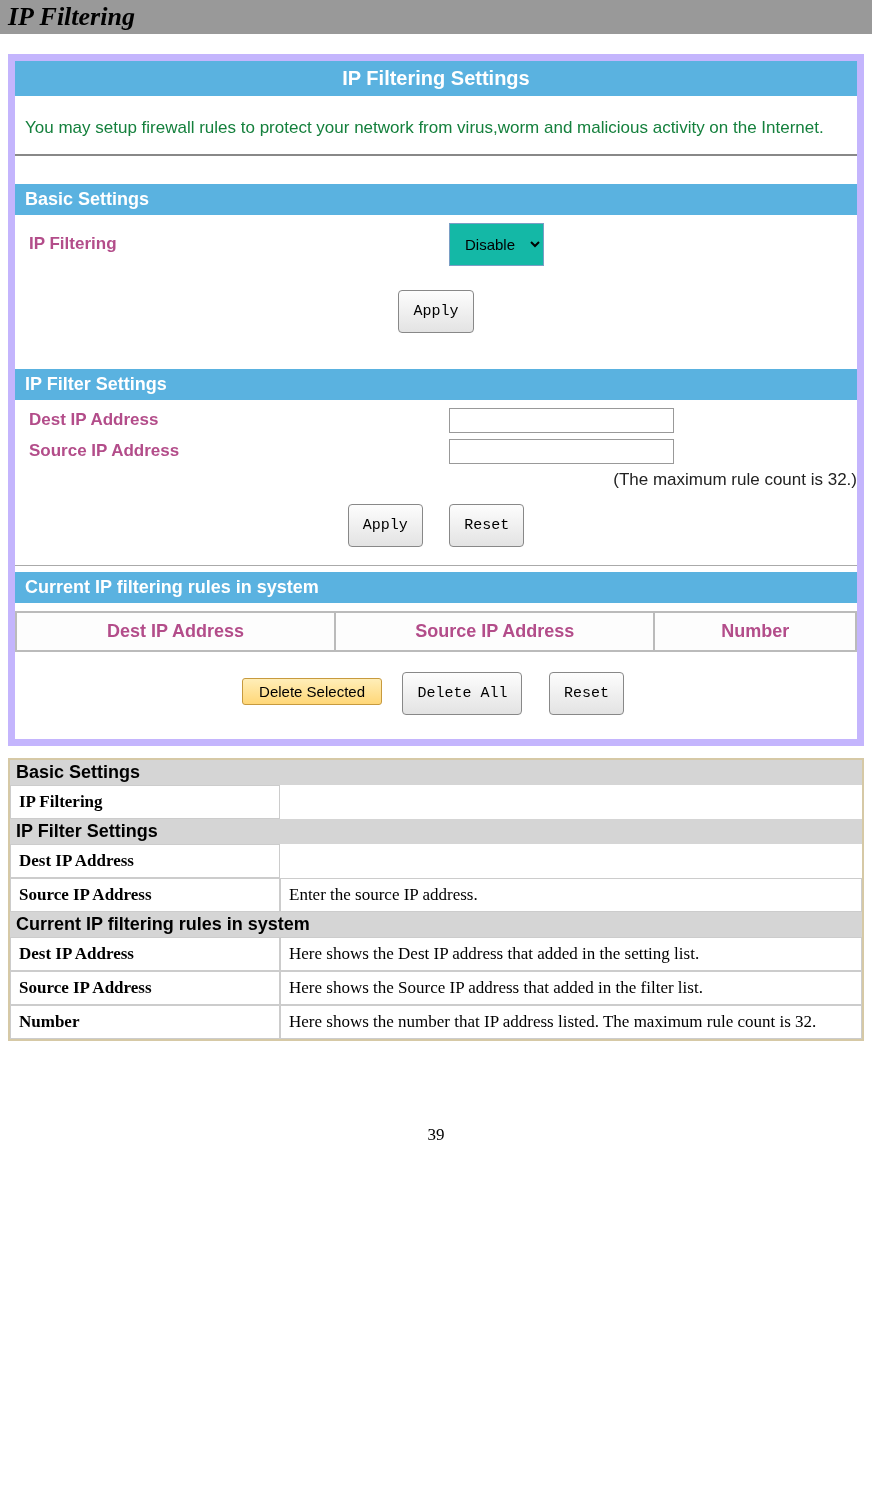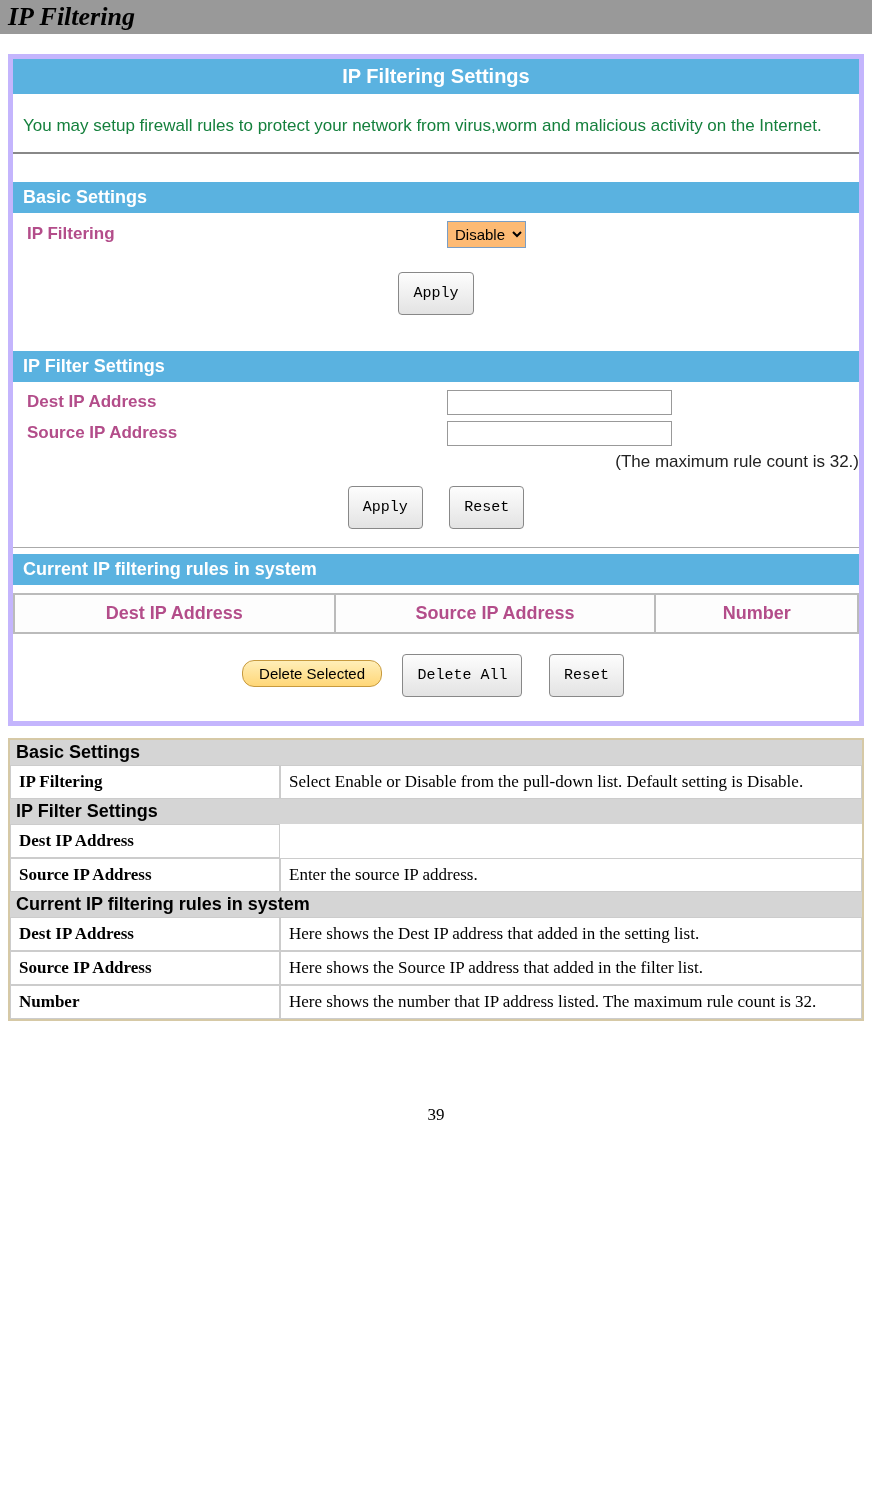--- a/index.html
+++ b/index.html
@@ -1,29 +1,29 @@
 <!DOCTYPE html>
 <html><head>
 <meta charset="utf-8">
 <style>
 * { box-sizing: border-box; margin: 0; padding: 0; }
 body { font-family: Arial, sans-serif; background: #fff; width: 872px; }
 .gray-header { background: #999; padding: 2px 8px; }
 .gray-header h1 { font-family: Georgia, serif; font-size: 26px; font-weight: bold; font-style: italic; color: #000; }
-.router-panel { margin: 20px 8px 0; border: 5px solid #c4b5fd; }
+.router-panel { margin: 20px 8px 0; border: 7px solid #c4b5fd; }
 .title-bar { background: #5ab2e0; color: #fff; font-family: Arial; font-size: 20px; font-weight: bold; text-align: center; padding: 6px 0; }
 .intro { font-family: Arial; font-size: 17px; color: #15803d; padding: 20px 10px 14px; line-height: 1.4; }
 .hr-divider { border-top: 2px solid #888; margin: 0 0 28px; }
 .section-bar { background: #5ab2e0; color: #fff; font-family: Arial; font-size: 18px; font-weight: bold; padding: 5px 10px; margin: 0 0 8px; }
 .form-row { display: flex; align-items: center; margin: 6px 0; padding-left: 14px; }
 .form-label { width: 420px; font-family: Arial; font-size: 17px; font-weight: bold; color: #b34d8a; }
-select.router-select { font-family: Arial; font-size: 15px; padding: 3px; border: 1px solid #7a9ec5; background: #fdba74; }
+select.router-select { font-family: Arial; font-size: 15px; padding: 11px; border: 1px solid #7a9ec5; background: #14b8a6; }
 .btn-row { text-align: center; margin: 24px 0 36px; }
 .router-btn { font-family: Liberation Mono, monospace; font-size: 15px; padding: 12px 14px; border: 1px solid #888; border-radius: 4px; background: linear-gradient(#fdfdfd,#e3e3e3); cursor: pointer; margin: 0 11px; }
-.orange-btn { font-family: Arial; font-size: 15px; padding: 4px 16px; border: 1px solid #c79a3e; border-radius: 12px; background: linear-gradient(#ffeeb8,#ffd778); cursor: pointer; margin: 0 5px; }
+.orange-btn { font-family: Arial; font-size: 15px; padding: 4px 16px; border: 1px solid #c79a3e; border-radius: 3px; background: linear-gradient(#ffeeb8,#ffd778); cursor: pointer; margin: 0 5px; }
 input.router-input { width: 225px; font-family: Arial; font-size: 15px; padding: 3px; border: 1px solid #999; }
 .hint-row { text-align: right; font-family: Arial; font-size: 17px; color: #222; margin: 4px 0 6px; }
 .table-panel { margin: 0 0 0; }
 .rules-table { width: 100%; border-collapse: collapse; border: 2px solid #bbb; }
 .rules-table th { font-family: Arial; font-size: 18px; font-weight: bold; color: #b34d8a; text-align: center; padding: 8px; border: 2px solid #bbb; background: #fdfdfd; }
 .btn-row2 { text-align: center; margin: 20px 0 24px; }
 .desc-table { margin: 12px 8px 0; border: 2px solid #d6c9a6; width: calc(100% - 16px); border-collapse: separate; border-spacing: 3px; background: #fff; }
 .desc-section { background: #d5d5d5; font-family: Arial; font-size: 18px; font-weight: bold; padding: 2px 6px; }
 .desc-row { display: flex; }
 .desc-key { width: 270px; font-family: Georgia, serif; font-size: 17px; font-weight: bold; padding: 6px 8px; border: 1px solid #ccc; }
@@ -85,21 +85,20 @@
     <button class="orange-btn">Delete Selected</button>
     <button class="router-btn">Delete All</button>
     <button class="router-btn">Reset</button>
   </div>
 </div>
 
 <div class="desc-table">
   <div class="desc-section">Basic Settings</div>
   <div class="desc-row">
     <div class="desc-key">IP Filtering</div>
-    <div class="desc-val">Select Enable or Disable from the pull-down list. Default setting is Disable.</div>
   </div>
   <div class="desc-section">IP Filter Settings</div>
   <div class="desc-row">
     <div class="desc-key">Dest IP Address</div>
   </div>
   <div class="desc-row">
     <div class="desc-key">Source IP Address</div>
     <div class="desc-val">Enter the source IP address.</div>
   </div>
   <div class="desc-section">Current IP filtering rules in system</div>

